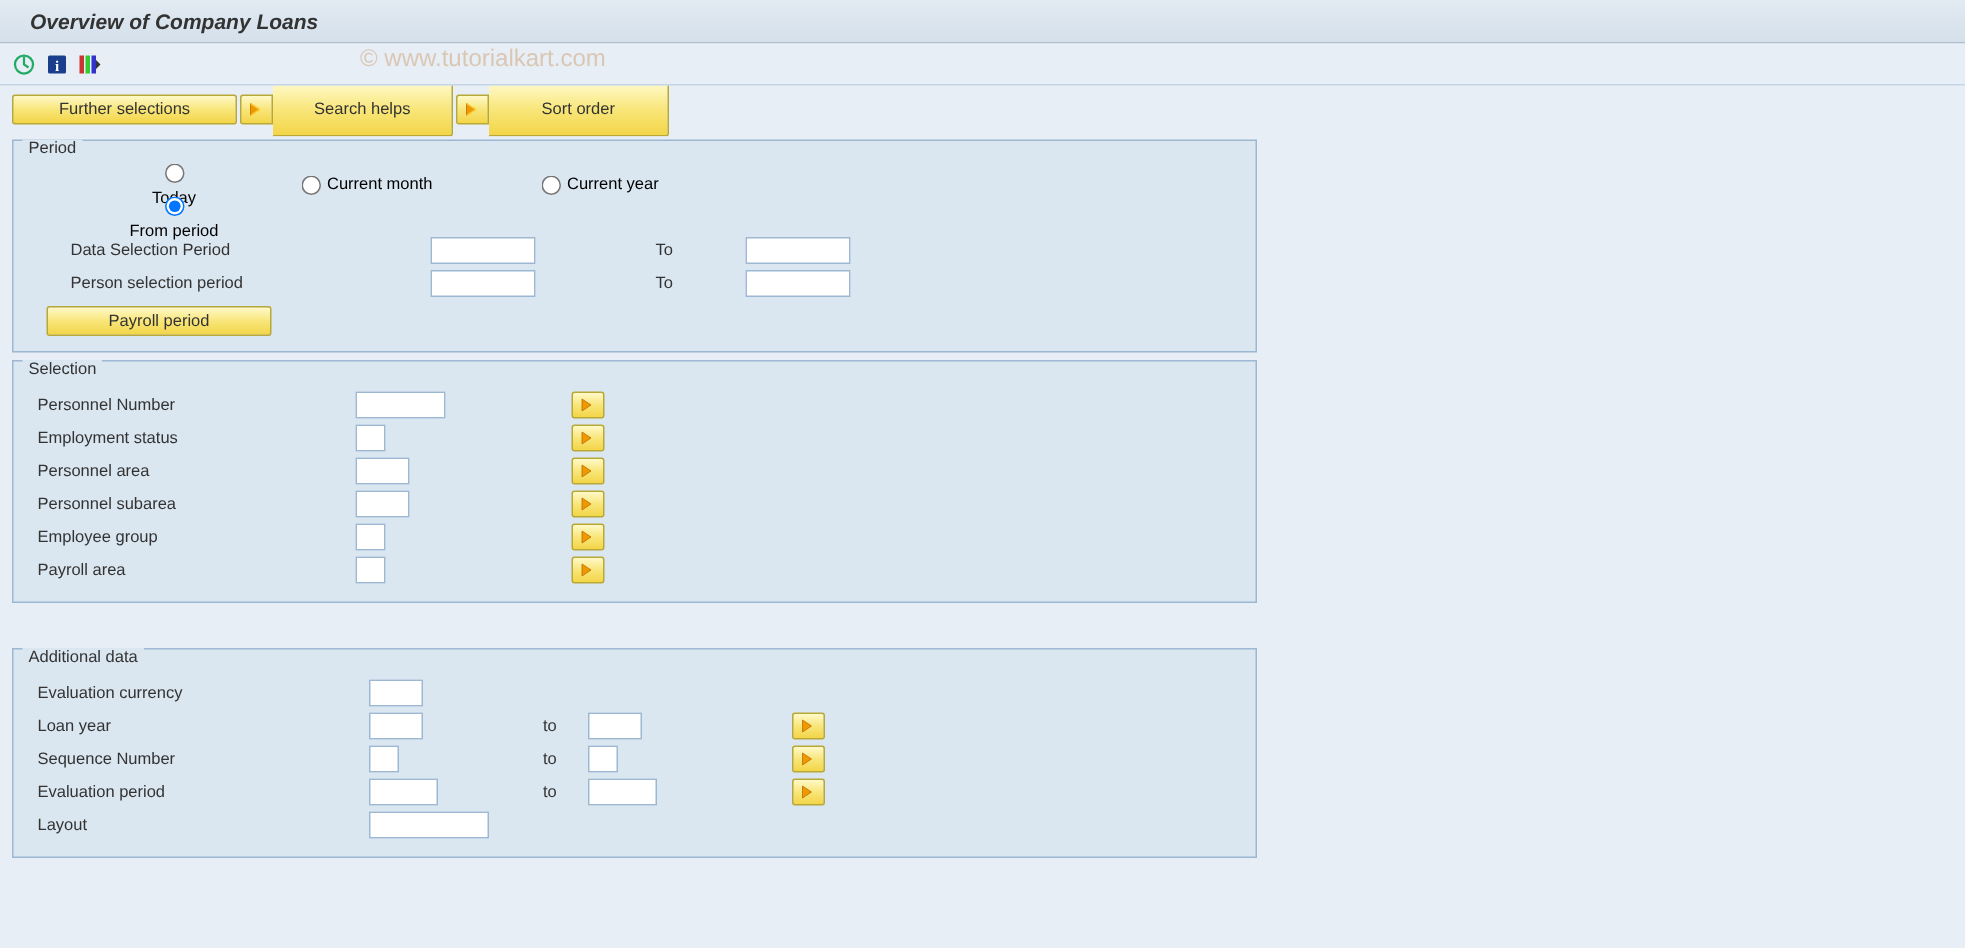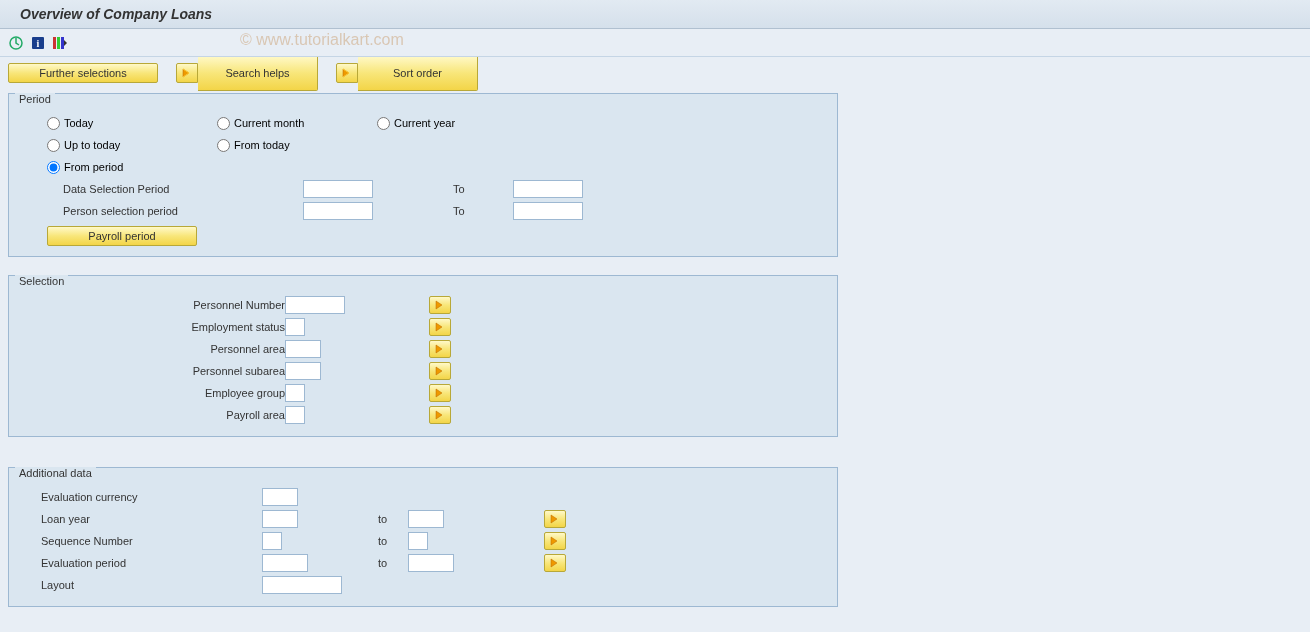--- a/index.html
+++ b/index.html
@@ -42,21 +42,21 @@
       position: absolute;
       left: 240px;
       top: 2px;
       color: rgba(200,150,100,0.45);
       font-size: 16px;
       pointer-events: none;
       font-family: Arial;
     }
     .btn-row {
       display: flex;
-      gap: 18px;
+      gap: 2px;
       padding: 6px 8px;
     }
     .sap-btn {
       background: linear-gradient(to bottom, #fff9c8 0%, #f8e67a 50%, #f3d548 100%);
       border: 1px solid #b8a838;
       border-radius: 2px;
       padding: 2px 8px;
       font-size: 11px;
       cursor: pointer;
       height: 20px;
@@ -84,26 +84,26 @@
       background: linear-gradient(to bottom, #fff9c8 0%, #f8e67a 50%, #f3d548 100%);
       border: 1px solid #b8a838;
       border-left: none;
       border-radius: 0 2px 2px 0;
       height: 36px;
       min-width: 120px;
       display:inline-flex;align-items:center;justify-content:center;
       padding: 0 8px;
     }
     .group {
-      margin: 4px 8px 18px 8px;
+      margin: 4px 8px 5px 8px;
       border: 1px solid #9db8d2;
       background: #dae6f0;
       width: 830px;
       position: relative;
-      padding: 18px 10px 10px 24px;
+      padding: 18px 10px 10px 8px;
     }
     .group-legend {
       position: absolute;
       top: -1px;
       left: 6px;
       background: #dae6f0;
       padding: 0 4px;
       font-size: 11px;
       color: #333;
     }
@@ -111,33 +111,33 @@
       display: flex;
       align-items: center;
       height: 22px;
     }
     .radio-item {
       display: flex;
       align-items: center;
       gap: 4px;
       cursor: pointer;
     }
-    .radio-item.c1 { width: 170px; margin-left: 14px;}
+    .radio-item.c1 { width: 170px; margin-left: 14px; flex-direction: column;}
     .radio-item.c2 { width: 160px; }
     .radio-item.c3 { width: 160px; }
     input[type=radio] { cursor: pointer; }
     .field-row {
       display: flex;
       align-items: center;
       height: 22px;
       margin-left: 30px;
       gap: 30px;
     }
     .field-label { width: 210px; color: #333; }
-    .sel-row .field-label { margin-left: 0; width: 244px; text-align: right;}
+    .sel-row .field-label { margin-left: 0; width: 212px;}
     .input-s { width: 70px; height: 18px; border: 1px solid #9db8d2; background: #fff; padding: 1px 2px; font-size:11px;}
     .input-m { width: 60px; height: 18px; border: 1px solid #9db8d2; background: #fff; padding: 1px 2px; font-size:11px;}
     .input-xs { width: 20px; height: 18px; border: 1px solid #9db8d2; background: #fff; padding: 1px 2px; font-size:11px;}
     .input-sm { width: 36px; height: 18px; border: 1px solid #9db8d2; background: #fff; padding: 1px 2px; font-size:11px;}
     .to-label { width: 30px; margin-left: 50px; color:#333;}
     .sel-row { display:flex; align-items:center; height: 22px; margin-left: 8px;}
     .multi-btn {
       background: linear-gradient(to bottom, #fff9c8 0%, #f8e67a 50%, #f3d548 100%);
       border: 1px solid #b8a838;
       border-radius: 2px;
@@ -216,30 +216,20 @@
         <input type="radio" name="period" style="">
         <span>Current month</span>
       </label>
     <label class="radio-item c3">
         <input type="radio" name="period" style="">
         <span>Current year</span>
       </label>
   </div>
   <div class="radio-row">
     <label class="radio-item c1">
-        <input type="radio" name="period" style="">
-        <span>Up to today</span>
-      </label>
-    <label class="radio-item c2">
-        <input type="radio" name="period" style="">
-        <span>From today</span>
-      </label>
-  </div>
-  <div class="radio-row">
-    <label class="radio-item c1">
         <input type="radio" name="period" checked="" style="">
         <span>From period</span>
       </label>
   </div>
   <div class="field-row">
     <span class="field-label">Data Selection Period</span>
     <input class="input-s" style="">
     <span class="to-label">To</span>
     <input class="input-s" style="">
   </div>

